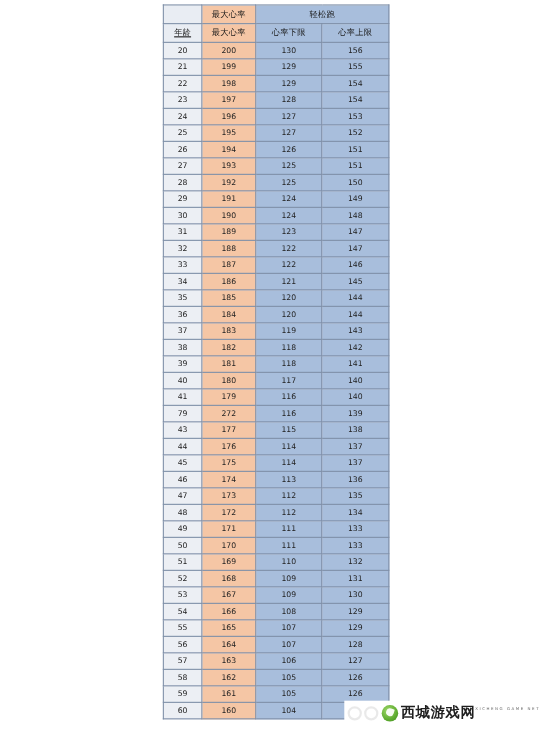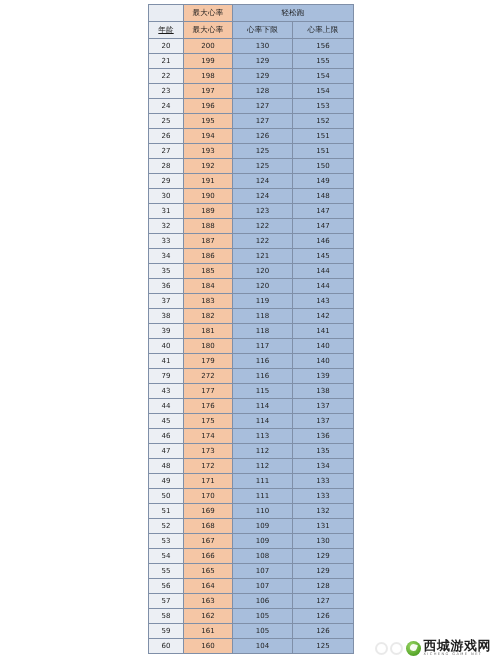--- a/index.html
+++ b/index.html
@@ -101,21 +101,21 @@
   #wm-logo::after {
     content: "";
     position: absolute;
     left: 4px; top: 3.5px;
     width: 7px; height: 7px;
     background: #ffffff;
     border-radius: 50% 10% 50% 50%;
     transform: rotate(18deg);
     opacity: 0.92;
   }
-  #wm-text-block { display: flex; flex-direction: column; justify-content: center; }
+  #wm-text-block { display: flex; flex-direction: row; justify-content: center; }
   #wm-title {
     font-size: 13px;
     font-weight: bold;
     color: #1f1f1f;
     line-height: 1;
     letter-spacing: 0.5px;
   }
   #wm-sub {
     font-size: 3.6px;
     color: #6a6a6a;

